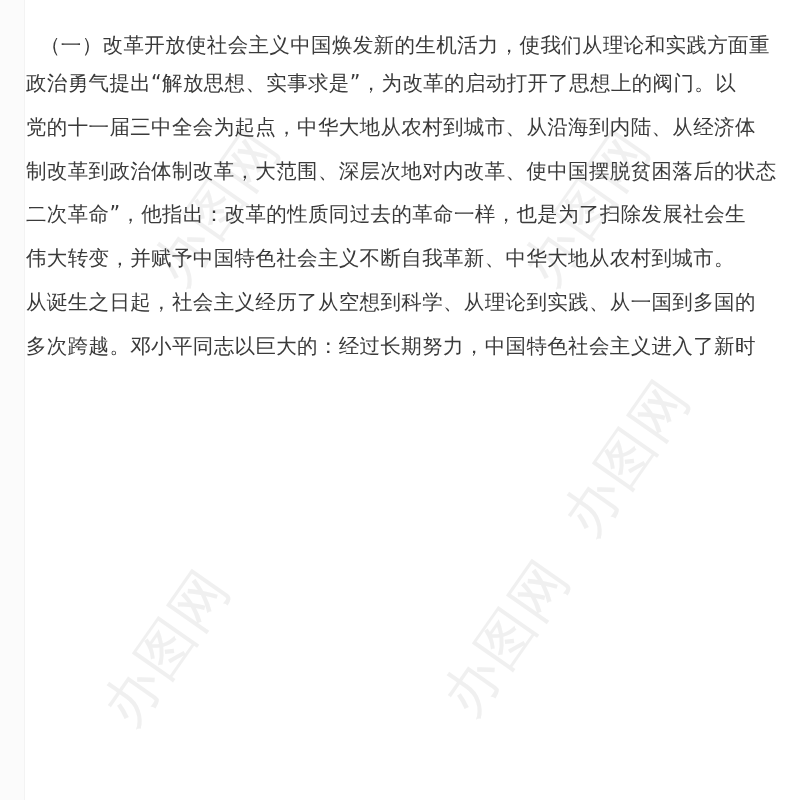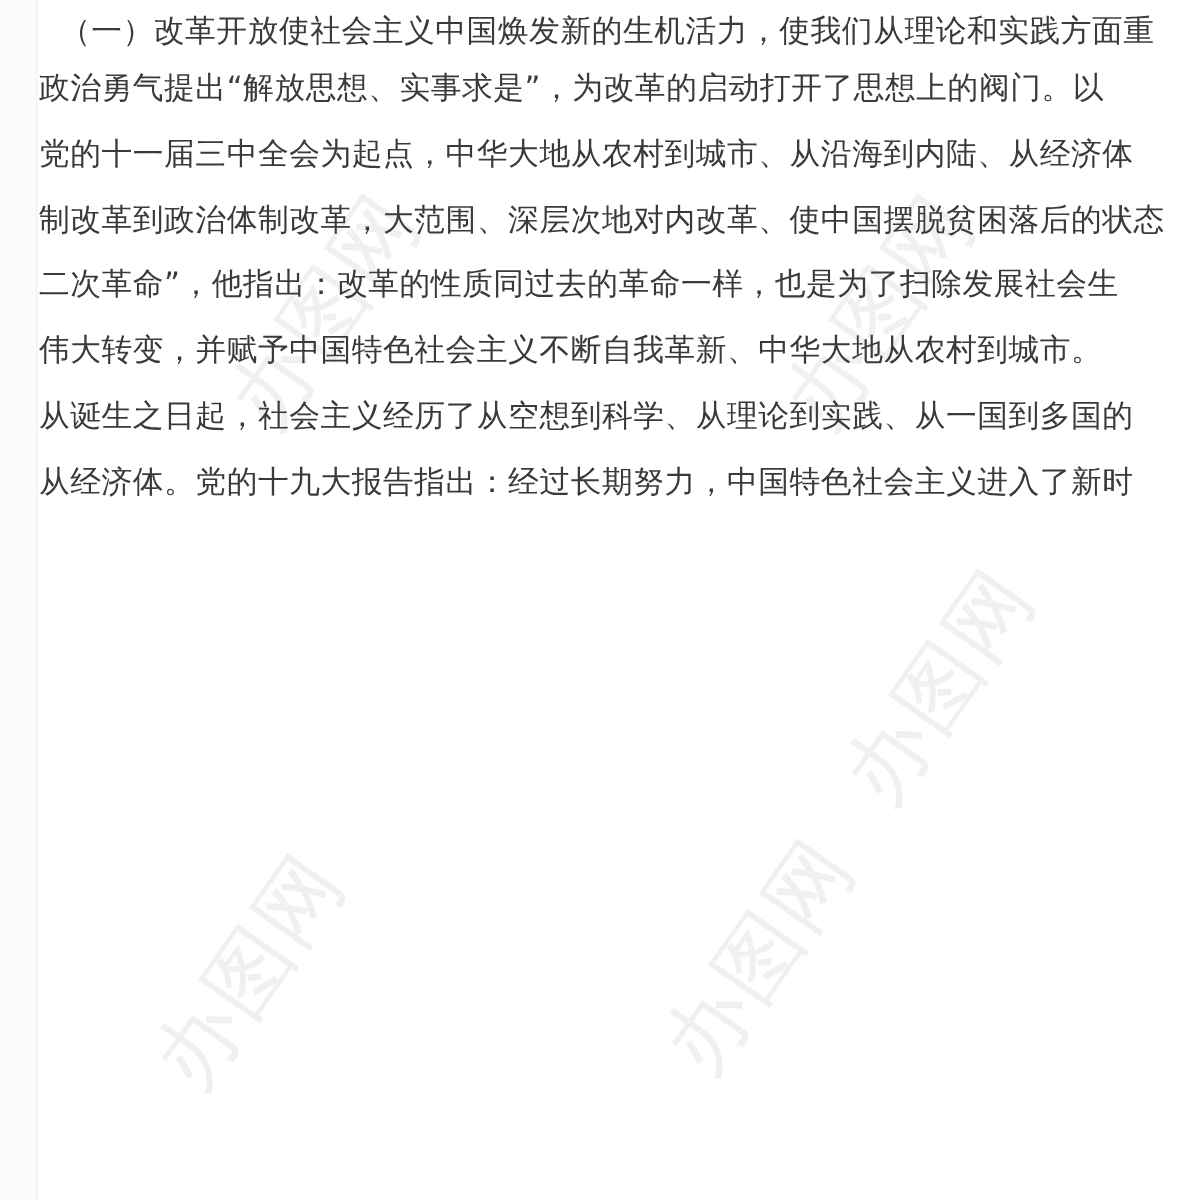--- a/index.html
+++ b/index.html
@@ -35,21 +35,21 @@
   .line {
     height: 43.8px;
     line-height: 43.8px;
     font-family: "DejaVu Sans", "Liberation Sans", sans-serif;
     font-size: 20.5px;
     color: #3a3a3a;
     white-space: nowrap;
     letter-spacing: 0.35px;
   }
   .line.first {
-    padding-top: 3px;
+    padding-top: 28px;
     height: 34px;
     line-height: 34px;
   }
   .line.first .indent {
     display: inline-block;
     width: 14px;
   }
   .watermark {
     position: absolute;
     font-family: "DejaVu Sans", sans-serif;
@@ -74,15 +74,15 @@
   <div class="watermark" style="left:420px; top:600px;">办图网</div>
 
   <div class="text-block">
     <div class="line first"><span class="indent"></span><span>（一）改革开放使社会主义中国焕发新的生机活力，使我们从理论和实践方面重</span></div>
     <div class="line">政治勇气提出“解放思想、实事求是”，为改革的启动打开了思想上的阀门。以</div>
     <div class="line">党的十一届三中全会为起点，中华大地从农村到城市、从沿海到内陆、从经济体</div>
     <div class="line">制改革到政治体制改革，大范围、深层次地对内改革、使中国摆脱贫困落后的状态</div>
     <div class="line">二次革命”，他指出：改革的性质同过去的革命一样，也是为了扫除发展社会生</div>
     <div class="line">伟大转变，并赋予中国特色社会主义不断自我革新、中华大地从农村到城市。</div>
     <div class="line">从诞生之日起，社会主义经历了从空想到科学、从理论到实践、从一国到多国的</div>
-    <div class="line">从经济体。党的十九大报告指出：经过长期努力，中国特色社会主义进入了新时</div>
+    <div class="line">多次跨越。邓小平同志以巨大的：经过长期努力，中国特色社会主义进入了新时</div>
   </div>
 </div>
 
 </body></html>

